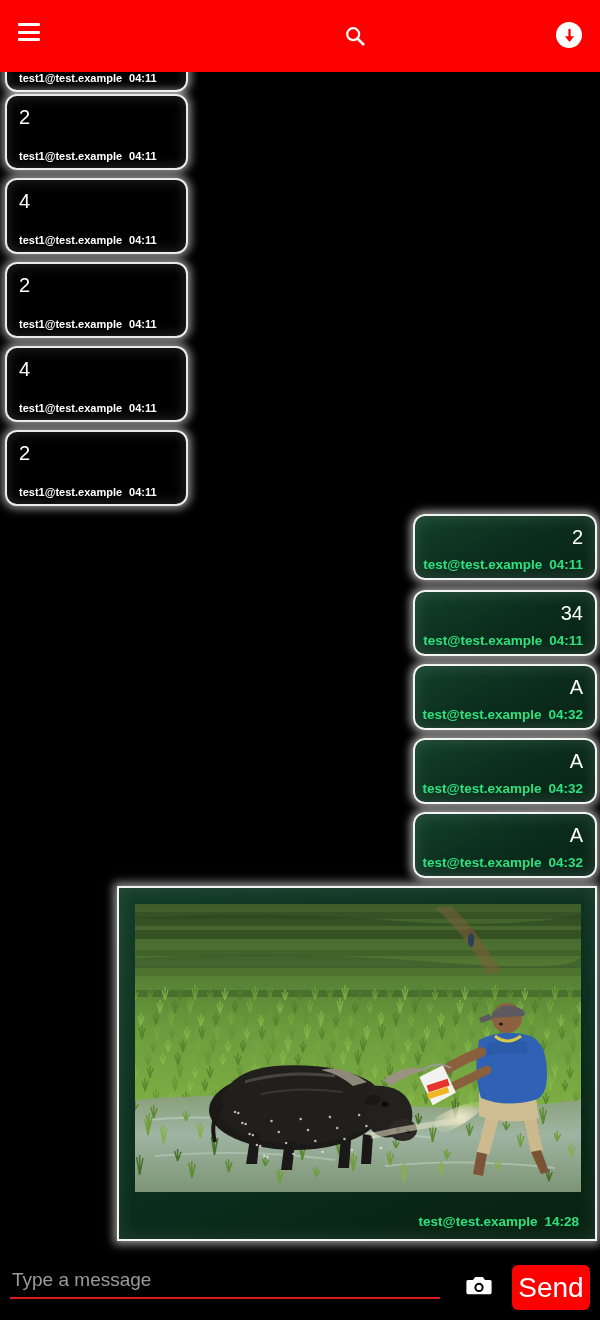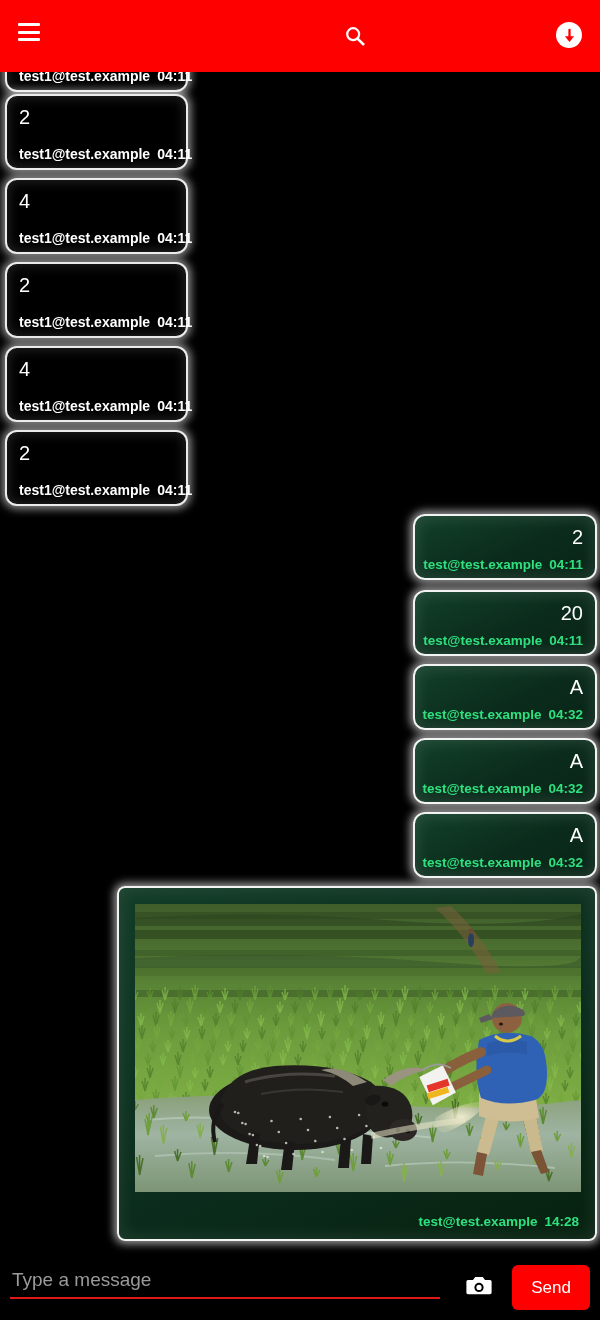--- a/index.html
+++ b/index.html
@@ -129,21 +129,21 @@
     color: #ffffff;
     font-size: 20px;
     line-height: 22px;
     text-align: left;
   }
   .bubble.in .meta {
     position: absolute;
     left: 12px;
     bottom: 6px;
     color: #ffffff;
-    font-size: 14px;
+    font-size: 11px;
     font-weight: bold;
     white-space: nowrap;
   }
 
   
   .bubble.out {
     width: 184px;
     height: 66px;
     background: linear-gradient(155deg, #12402a 0%, #0b2c1c 55%, #082416 100%);
     border: 2px solid rgba(255,255,255,0.95);
@@ -168,21 +168,21 @@
 
   .meta .addr { margin-right: 7px; }
 
   
   .bubble.imgmsg {
     width: 480px;
     height: 355px;
     padding: 16px 16px 6px 16px;
     background: linear-gradient(155deg, #123c28 0%, #0b2c1c 60%, #07210f 100%);
     border: 2px solid rgba(255,255,255,0.95);
-    border-radius: 8px;
+    border-radius: 0;
     box-shadow: 0 0 9px 3px rgba(255,255,255,0.6),
                 inset 0 0 16px 3px rgba(255,255,255,0.08);
   }
   .photo-frame {
     width: 446px;
     height: 288px;
     overflow: hidden;
     position: relative;
     background: #2d5a1f;
   }
@@ -239,21 +239,21 @@
   .send-btn {
     position: absolute;
     right: 10px;
     top: 10px;
     width: 78px;
     height: 45px;
     background: #ff0000;
     color: #ffffff;
     border: none;
     border-radius: 6px;
-    font-size: 17px;
+    font-size: 28px;
     font-family: "Liberation Sans", sans-serif;
     cursor: pointer;
   }
 </style>
 </head>
 <body>
 
 <div id="app">
 
   <div class="header">
@@ -280,21 +280,21 @@
   </div>
 
   <div class="messages" id="message-list">
       <div class="msg-row left" style="position: absolute; top: -56px; left: 0px;"><div class="bubble in"><div class="body"></div><div class="meta"><span class="addr">test1@test.example</span><span>04:11</span></div></div></div>
       <div class="msg-row left" style="position: absolute; top: 22px; left: 0px;"><div class="bubble in"><div class="body">2</div><div class="meta"><span class="addr">test1@test.example</span><span>04:11</span></div></div></div>
       <div class="msg-row left" style="position: absolute; top: 106px; left: 0px;"><div class="bubble in"><div class="body">4</div><div class="meta"><span class="addr">test1@test.example</span><span>04:11</span></div></div></div>
       <div class="msg-row left" style="position: absolute; top: 190px; left: 0px;"><div class="bubble in"><div class="body">2</div><div class="meta"><span class="addr">test1@test.example</span><span>04:11</span></div></div></div>
       <div class="msg-row left" style="position: absolute; top: 274px; left: 0px;"><div class="bubble in"><div class="body">4</div><div class="meta"><span class="addr">test1@test.example</span><span>04:11</span></div></div></div>
       <div class="msg-row left" style="position: absolute; top: 358px; left: 0px;"><div class="bubble in"><div class="body">2</div><div class="meta"><span class="addr">test1@test.example</span><span>04:11</span></div></div></div>
       <div class="msg-row right" style="position: absolute; top: 442px; left: 0px;"><div class="bubble out"><div class="body">2</div><div class="meta"><span class="addr">test@test.example</span><span>04:11</span></div></div></div>
-      <div class="msg-row right" style="position: absolute; top: 518px; left: 0px;"><div class="bubble out"><div class="body">20</div><div class="meta"><span class="addr">test@test.example</span><span>04:11</span></div></div></div>
+      <div class="msg-row right" style="position: absolute; top: 518px; left: 0px;"><div class="bubble out"><div class="body">34</div><div class="meta"><span class="addr">test@test.example</span><span>04:11</span></div></div></div>
       <div class="msg-row right" style="position: absolute; top: 592px; left: 0px;"><div class="bubble out"><div class="body">A</div><div class="meta"><span class="addr">test@test.example</span><span>04:32</span></div></div></div>
       <div class="msg-row right" style="position: absolute; top: 666px; left: 0px;"><div class="bubble out"><div class="body">A</div><div class="meta"><span class="addr">test@test.example</span><span>04:32</span></div></div></div>
       <div class="msg-row right" style="position: absolute; top: 740px; left: 0px;"><div class="bubble out"><div class="body">A</div><div class="meta"><span class="addr">test@test.example</span><span>04:32</span></div></div></div>
       <div class="msg-row right" style="position: absolute; top: 814px; left: 0px;"><div class="bubble imgmsg"><div class="photo-frame">
 <svg class="photo-svg" viewBox="0 0 446 288" preserveAspectRatio="none" role="img" aria-label="man splashing water on a water buffalo in a green rice paddy field">
   <defs>
     <linearGradient id="skyfield" x1="0" y1="0" x2="0" y2="1">
       <stop offset="0%" stop-color="#3f5d2a"></stop>
       <stop offset="18%" stop-color="#4e7331"></stop>
       <stop offset="42%" stop-color="#6a9a3c"></stop>

